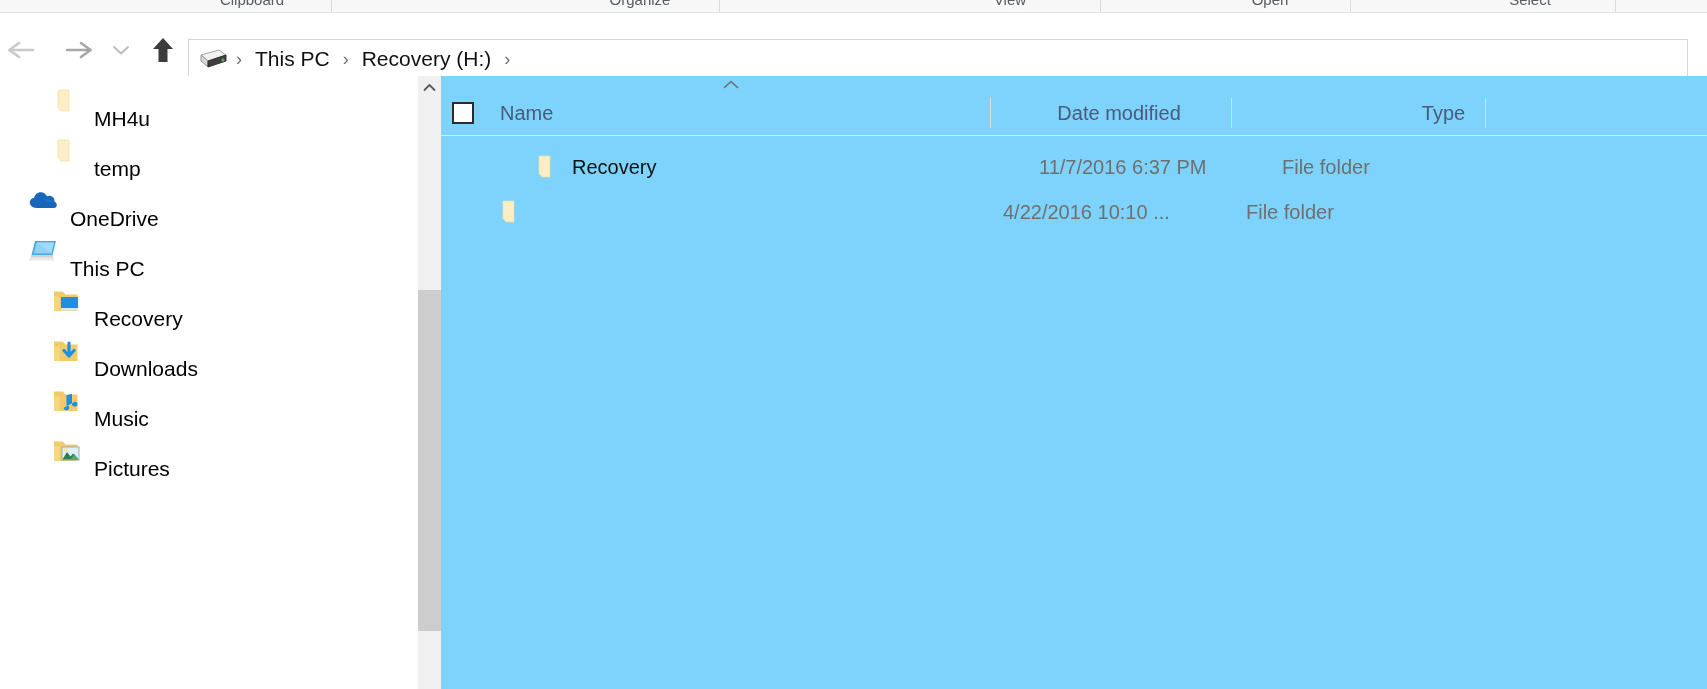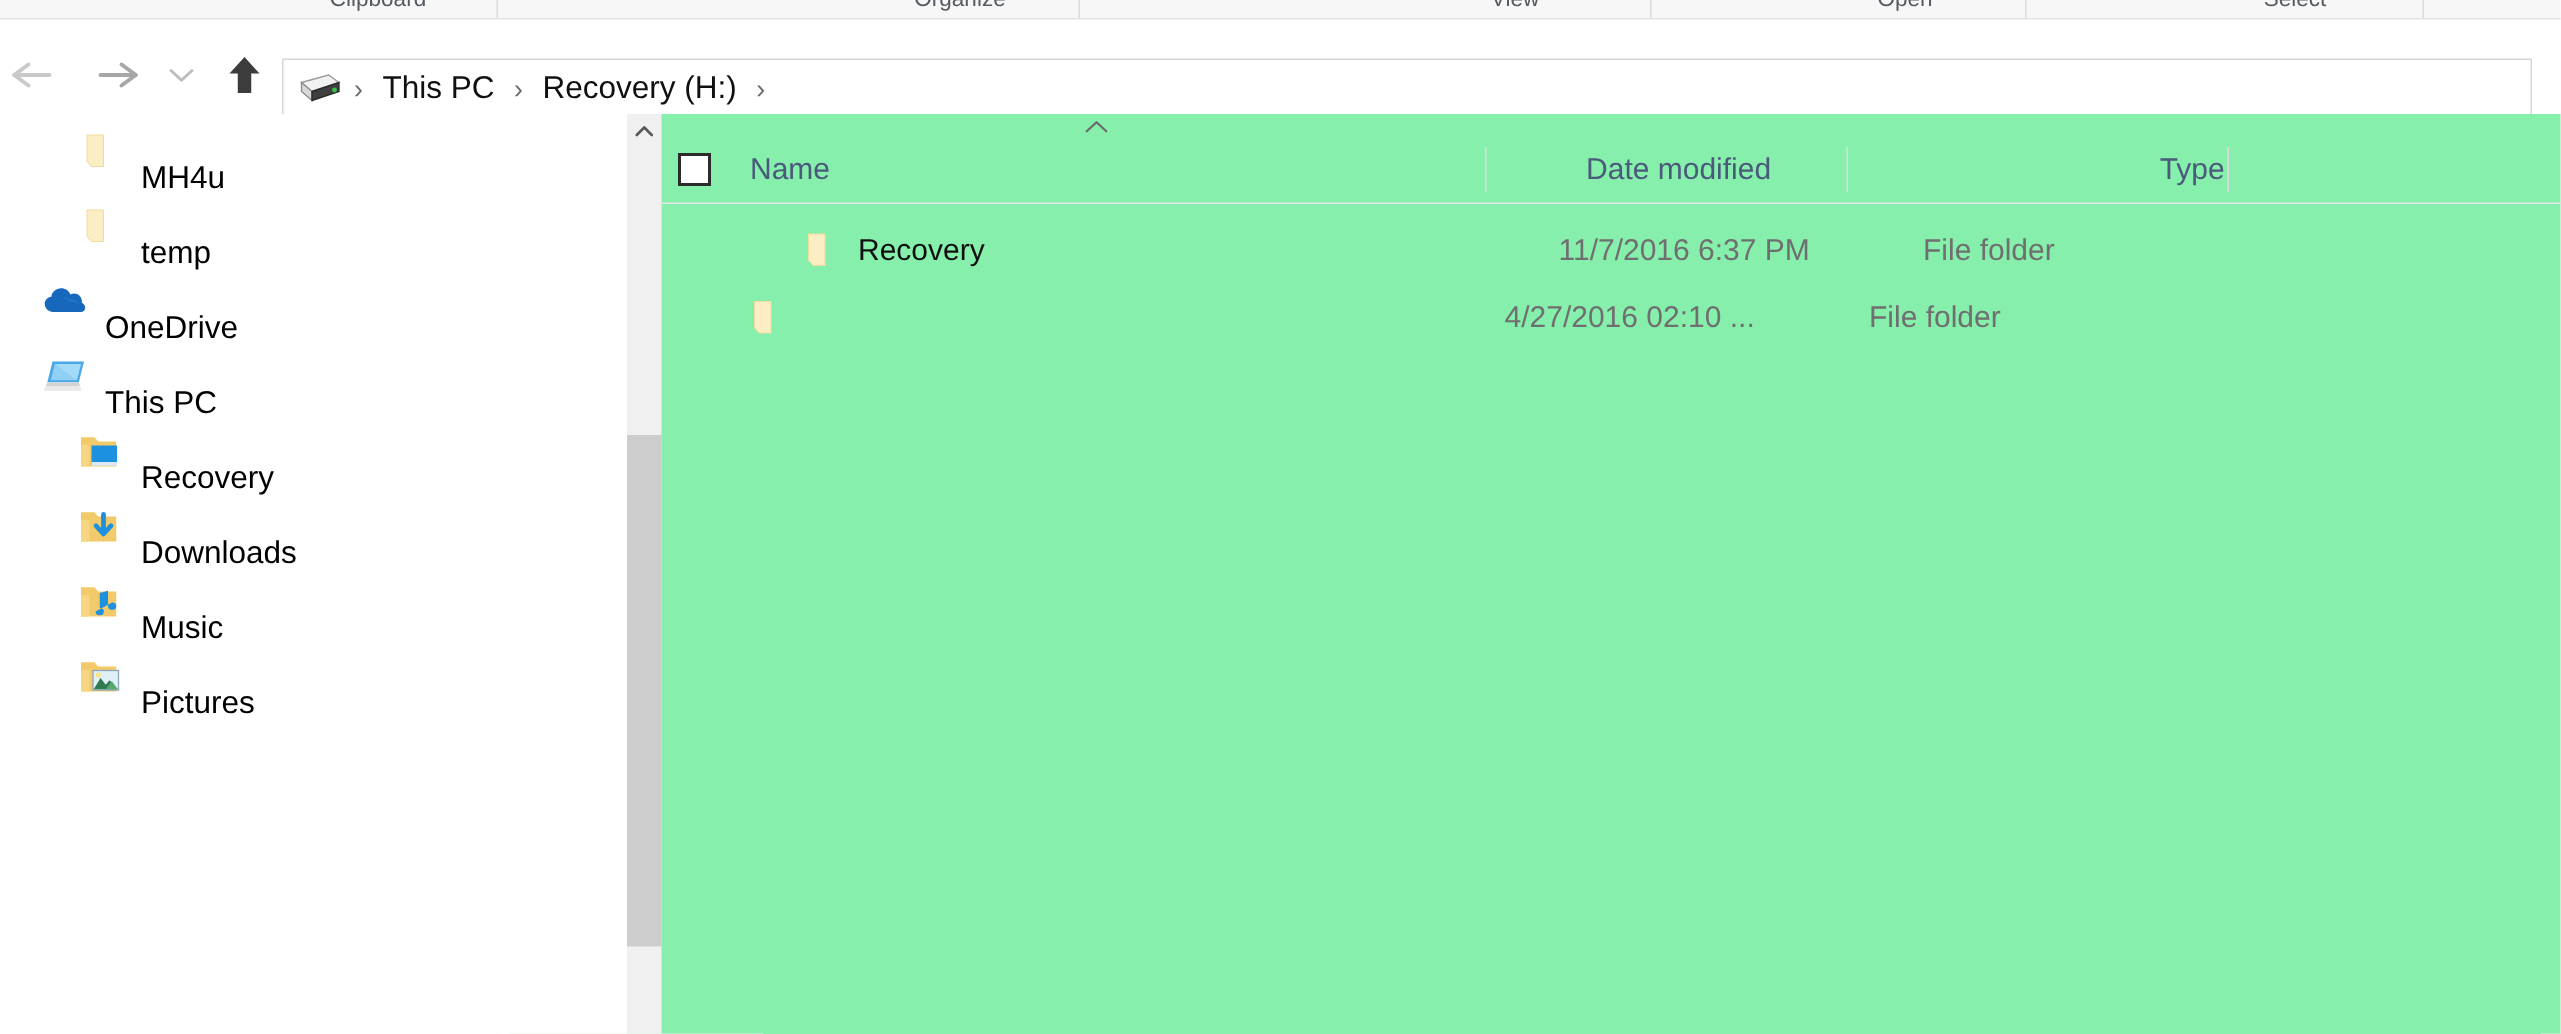--- a/index.html
+++ b/index.html
@@ -114,21 +114,21 @@
   .np-thumb {
     position: absolute; left: 0; top: 214px;
     width: 23px; height: 341px;
     background: #cdcdcd;
   }
 
   
   .content {
     position: absolute; left: 441px; top: 76px;
     width: 1266px; height: 613px;
-    background: #86efac;
+    background: #7dd3fc;
   }
 
   .sort-indicator {
     position: absolute; left: 280px; top: 2px;
     width: 20px; height: 12px;
     display: flex; align-items: center; justify-content: center;
   }
 
   .col-header {
     position: absolute; left: 0; top: 14px;
@@ -152,21 +152,21 @@
 
   .select-all-box {
     position: absolute; left: 11px; top: 12px;
     width: 22px; height: 22px;
     border: 2px solid #2b2b2b;
     background: #ffffff;
   }
 
   .hdr-name { left: 59px; }
   .hdr-date { left: 563px; }
-  .hdr-type { left: 822px; }
+  .hdr-type { left: 804px; }
 
   .div-1 { left: 549px; }
   .div-2 { left: 790px; }
   .div-3 { left: 1044px; }
 
   .row {
     position: absolute; left: 0;
     width: 1266px; height: 45px;
     display: flex; align-items: center;
   }
@@ -375,18 +375,18 @@
         <div class="row-cell cell-type">File folder</div>
         <div class="row-cell cell-size"></div>
       </div>
       <div class="row" style="top: 113px;">
         <div class="row-cell cell-icon">
           <svg width="24" height="28" viewBox="0 0 24 28">
             <path d="M3 3 L14 3 L14 24 L6.2 24 L3 20.6 Z" fill="#fbeec4"></path>
             <path d="M3 3 L14 3 L14 24 L6.2 24 L3 20.6 Z" fill="none" stroke="#f1dca0" stroke-width="0.7"></path>
           </svg>
         </div>
-        <div class="row-cell cell-date">4/27/2016 02:10 ...</div>
+        <div class="row-cell cell-date">4/22/2016 10:10 ...</div>
         <div class="row-cell cell-type">File folder</div>
         <div class="row-cell cell-size"></div>
       </div>
     </div>
 </div>
 
 </body></html>

